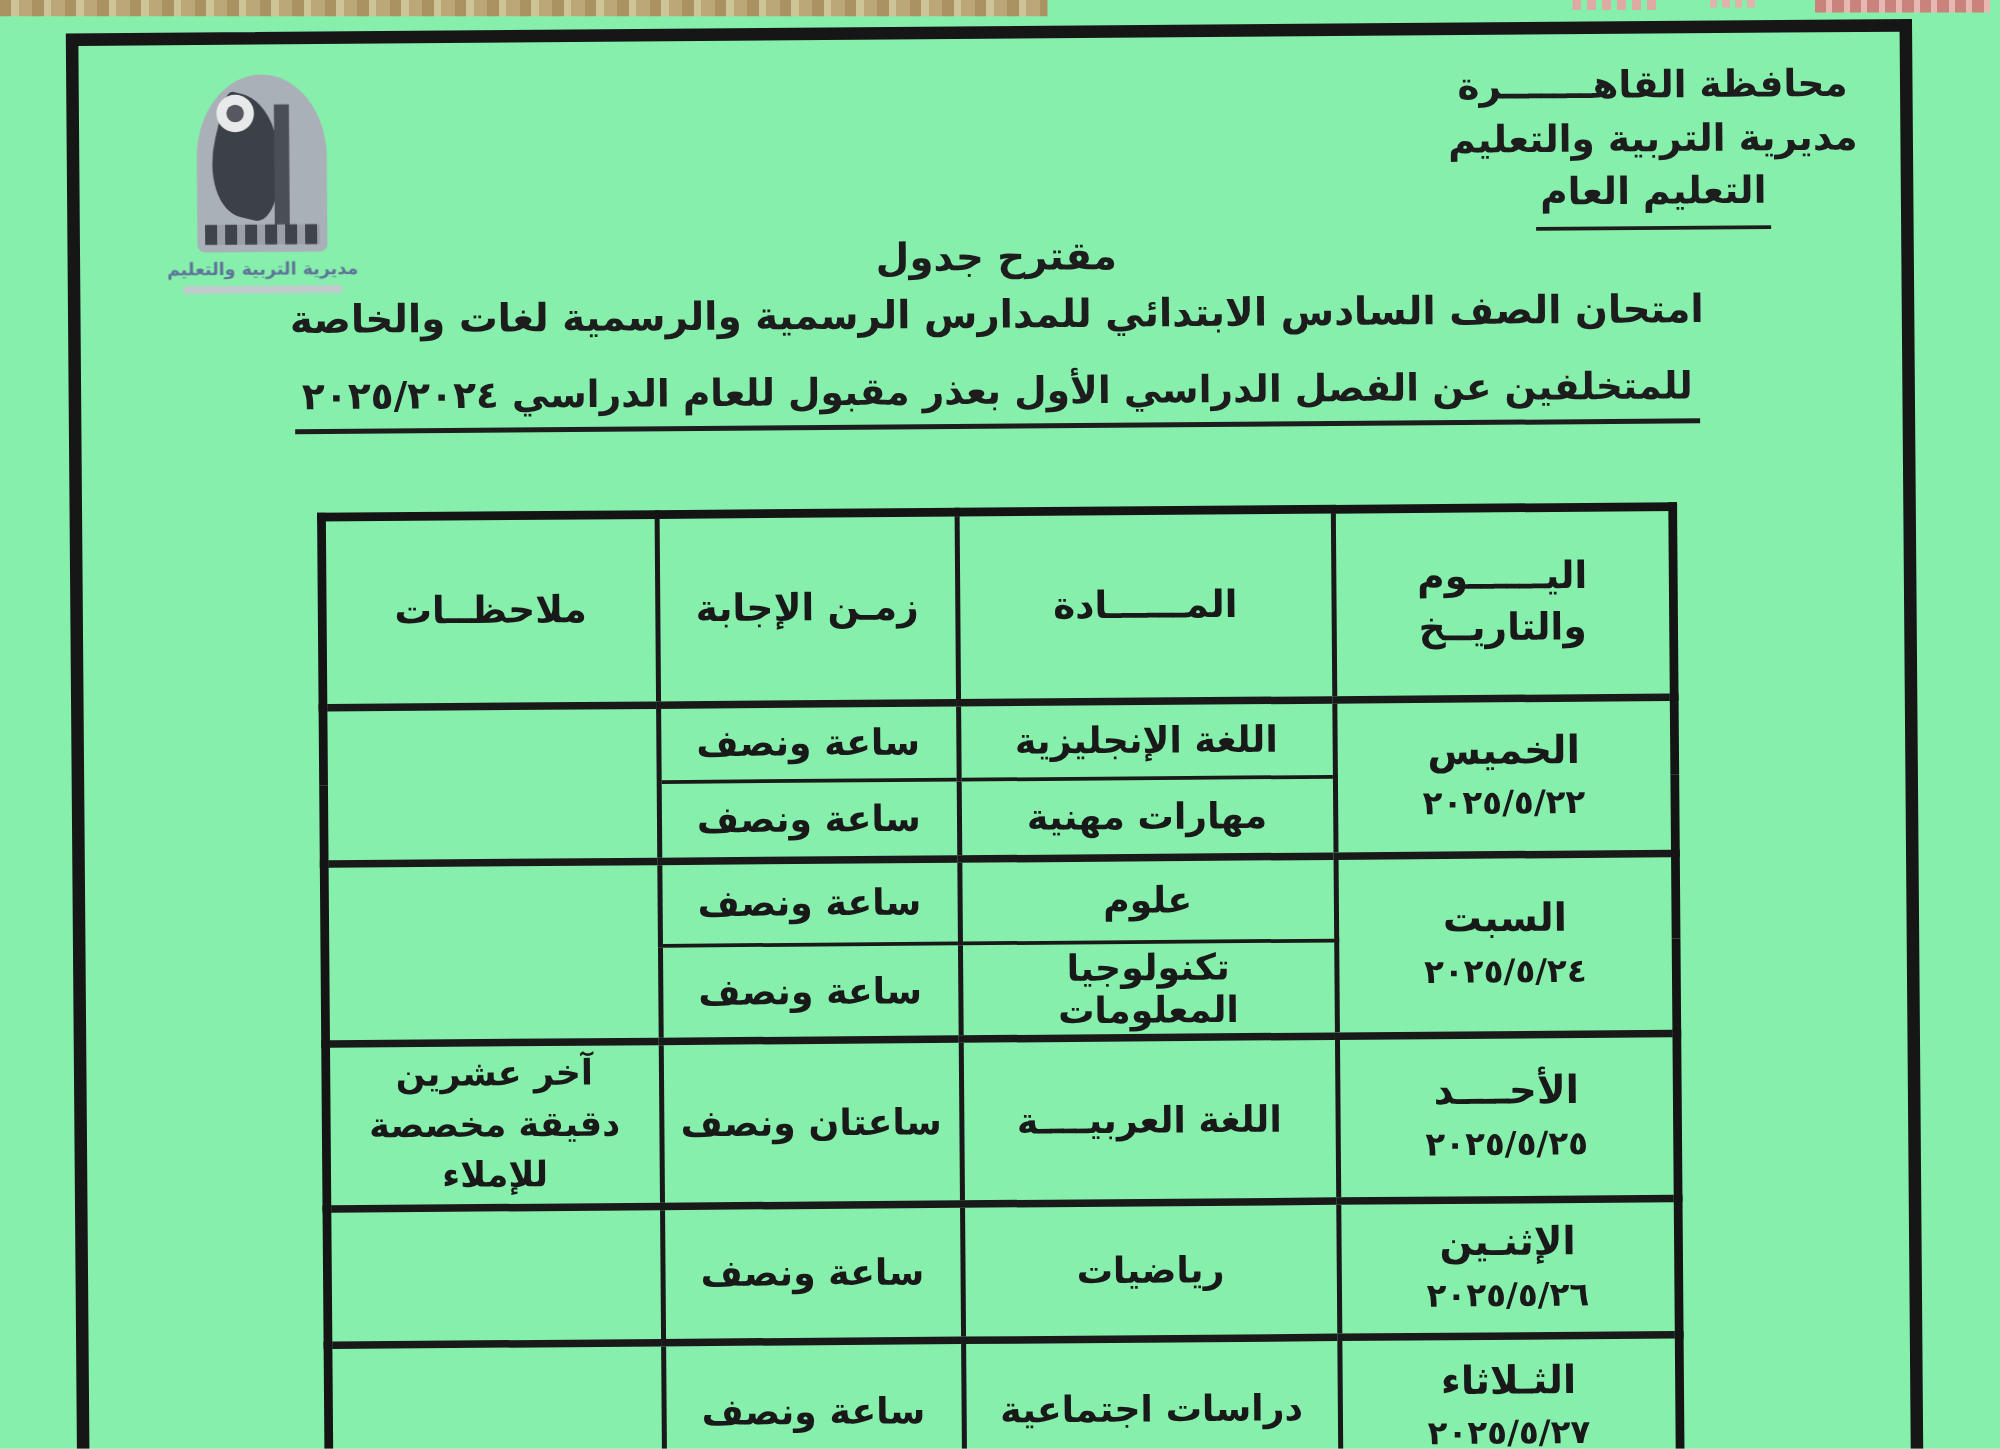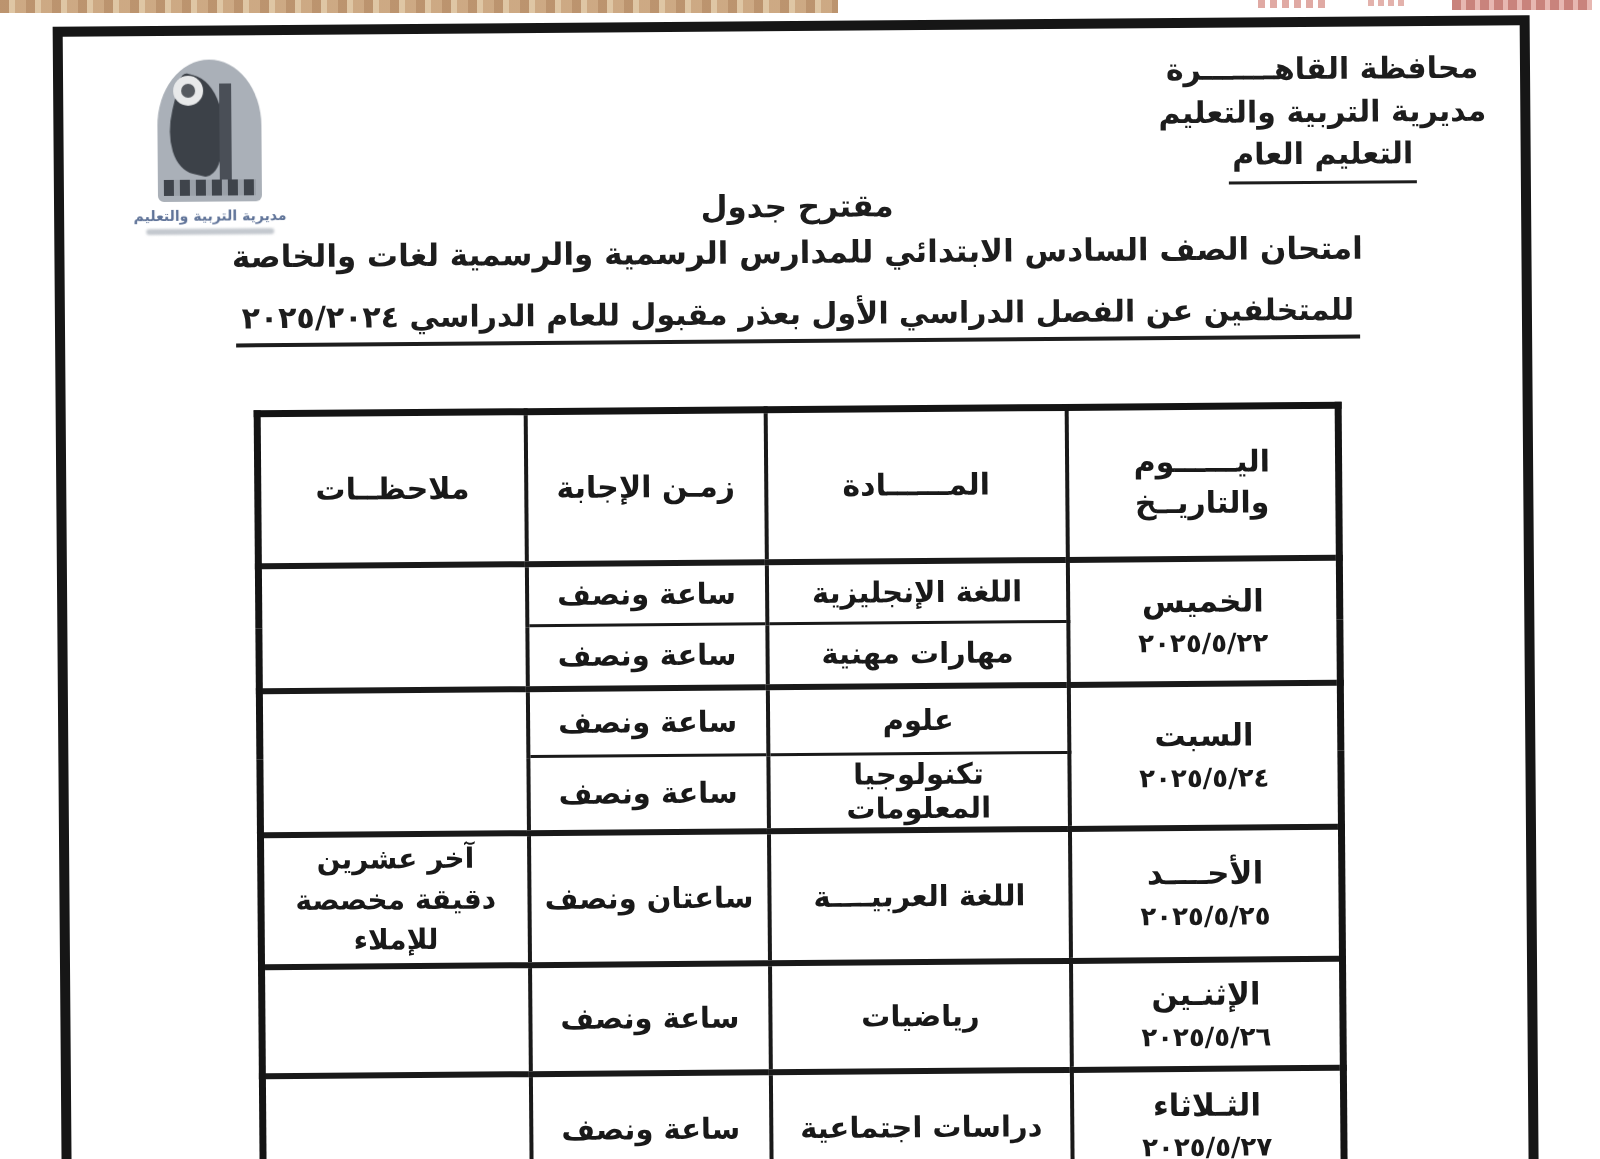--- a/index.html
+++ b/index.html
@@ -4,21 +4,21 @@
 <style>
   * { margin:0; padding:0; box-sizing:border-box; }
   html,body { width:1600px; height:1159px; }
   body{
     font-family:"DejaVu Sans", sans-serif;
     background:#efeeea;
     overflow:hidden;
   }
   .scan{
     position:relative; width:1600px; height:1159px;
-    background:#ffffff; overflow:hidden;
+    background:#86efac; overflow:hidden;
   }
   
   .strip-tan{
     position:absolute; left:0; top:0; width:838px; height:13px;
     background:
       repeating-linear-gradient(90deg,#b08155 0 9px,#d9bc94 9px 15px,#c49a6e 15px 26px);
     opacity:.85;
   }
   .pink-dashes{ position:absolute; top:0; height:8px; }
   .pink-1{ left:1258px; width:70px;

